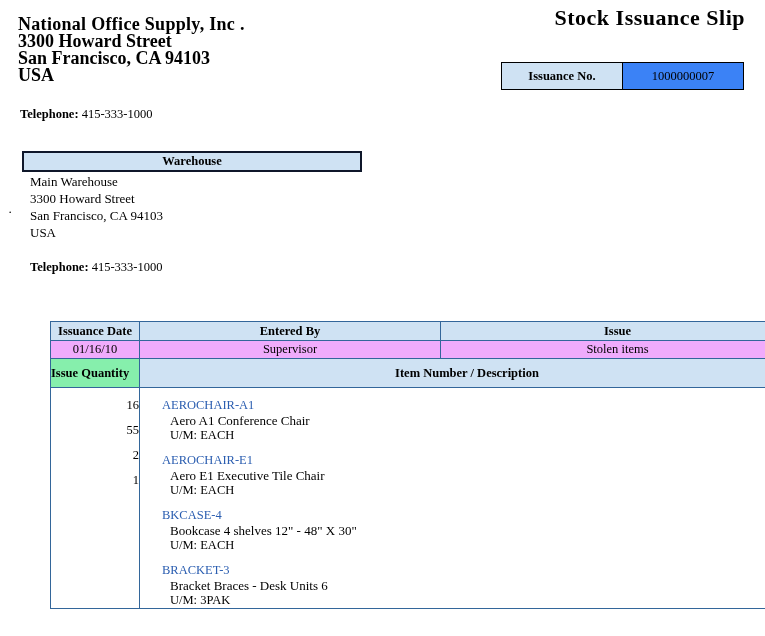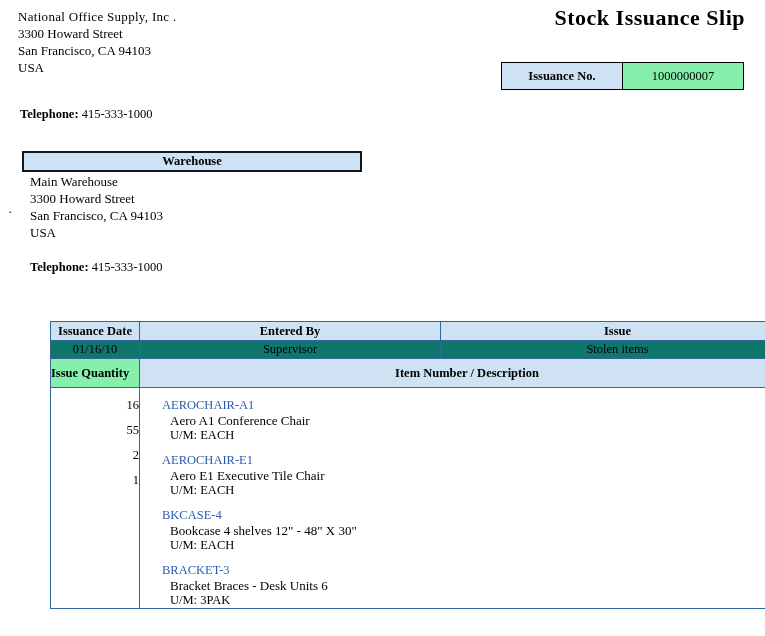--- a/index.html
+++ b/index.html
@@ -25,23 +25,24 @@
   }
 
   
   .header {
     position: relative;
     height: 118px;
   }
   .company-block {
     position: absolute;
     left: 18px;
-    top: 8px;
-    line-height: 17px;
-    font-size: 13px;
+    top: 16px;
+    line-height: 17px;
+    font-size: 18px;
+    font-weight: bold;
   }
   .company-name {
     letter-spacing: 0.3px;
   }
   .doc-title {
     position: absolute;
     right: 20px;
     top: 5px;
     font-family: "Liberation Serif", serif;
     font-weight: bold;
@@ -64,21 +65,21 @@
   }
   .issuance-label {
     background: #cfe2f3;
     font-weight: bold;
     width: 118px;
     color: #000;
     font-size: 12.5px;
   }
   .issuance-value {
     width: 118px;
-    background: #86efac;
+    background: #3b82f6;
     font-size: 12.5px;
   }
   .telephone-line {
     position: absolute;
     left: 20px;
     top: 107px;
     font-size: 12.5px;
   }
   .telephone-line b {
     font-weight: bold;
@@ -144,21 +145,21 @@
     text-align: center;
     height: 18px;
     line-height: 18px;
     font-size: 12.5px;
   }
   .sub-cell {
     text-align: center;
     height: 17px;
     line-height: 17px;
     font-size: 12.5px;
-    background: #0f766e;
+    background: #f0abfc;
   }
   .col-date { width: 88px; }
   .col-entered { width: 300px; }
   .col-remark { width: 353px; }
 
   .itemhdr-qty {
     background: #86efac;
     font-weight: bold;
     text-align: left;
     padding-left: 3px;

